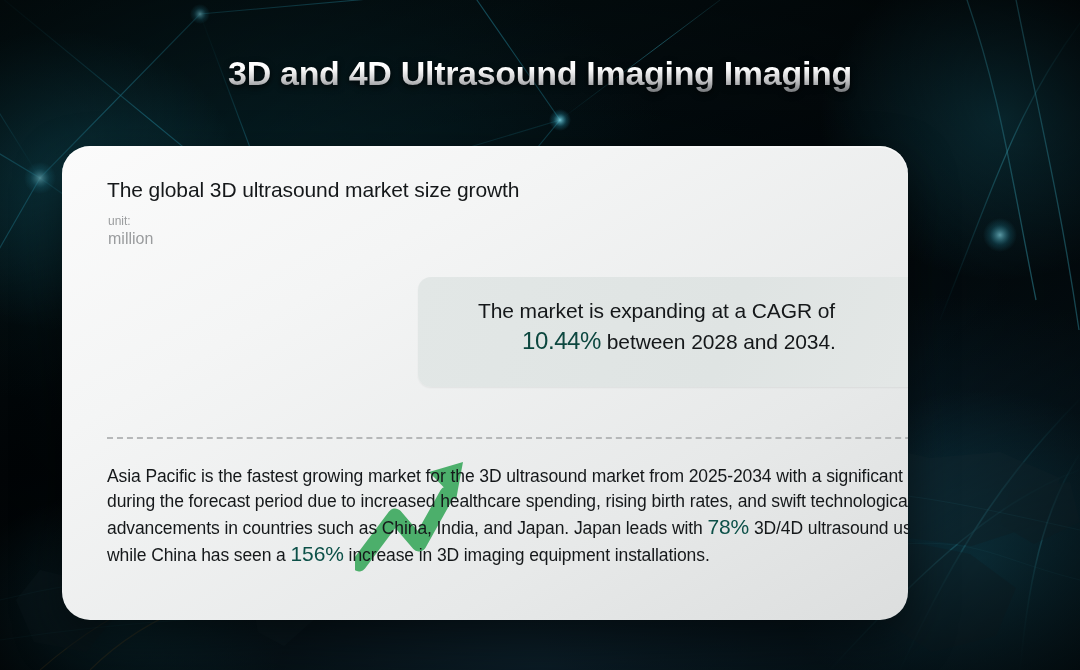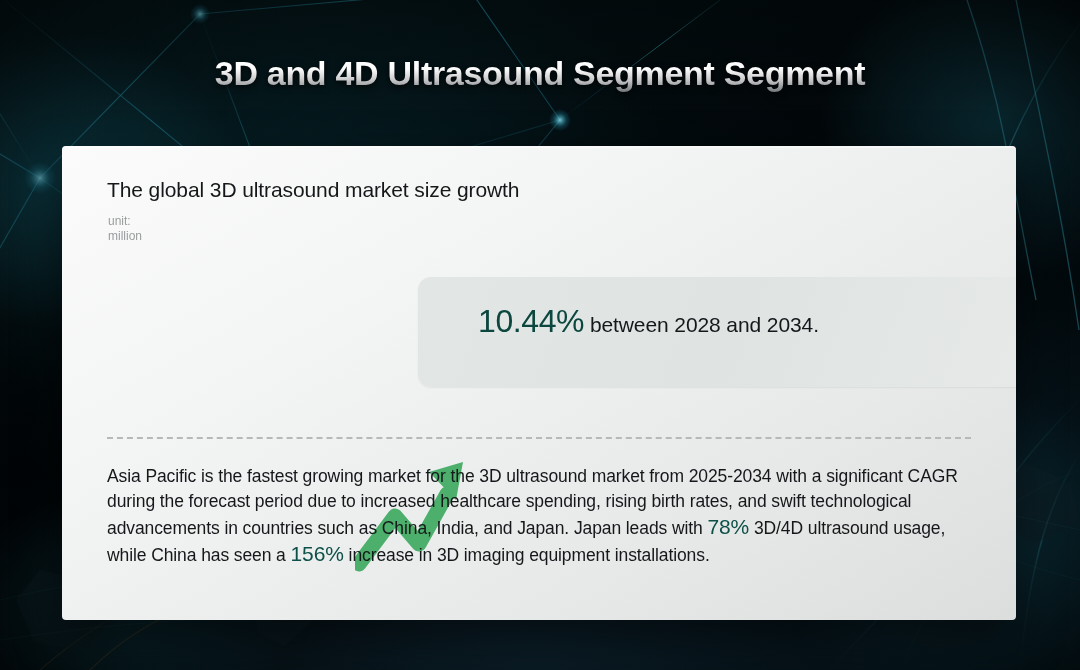--- a/index.html
+++ b/index.html
@@ -33,55 +33,55 @@
     text-align:center;
     font-size:34px; font-weight:bold; letter-spacing:-.3px;
     background:linear-gradient(180deg,#ffffff 0%,#fdfdfd 38%,#c9c9cb 66%,#8e9093 88%,#6f7275 100%);
     -webkit-background-clip:text; background-clip:text;
     -webkit-text-fill-color:transparent; color:transparent;
     filter:drop-shadow(0 2px 3px rgba(0,0,0,.8));
   }
 
   
   #card {
-    position:absolute; left:62px; top:146px; width:954px; height:474px;
-    border-radius:4px;
+    position:absolute; left:62px; top:146px; width:846px; height:474px;
+    border-radius:28px;
     background:linear-gradient(150deg,#fbfbfb 0%,#f4f5f5 30%,#e7e9e9 72%,#dcdede 100%);
     box-shadow:0 18px 45px rgba(0,0,0,.55), 0 2px 0 rgba(255,255,255,.45) inset;
     overflow:hidden;
   }
 
   #card-title {
     position:absolute; left:45px; top:32px;
     font-size:21px; color:#15181a; letter-spacing:-.1px;
   }
   #unit-block { position:absolute; left:46px; top:68px; color:#9a9c9e; line-height:1.25; }
   #unit-label { font-size:12px; }
-  #unit-value { font-size:12px;text-align:center; }
+  #unit-value { font-size:16px;text-align:center; }
 
   
   #chart { position:absolute; left:0; top:0; width:420px; height:474px; }
 
   .bar-group { position:absolute; width:60px; text-align:center; }
   #group-2025 { left:142px; }
   #group-2034 { left:231px; }
 
   #trend-arrow { position:absolute; left:293px; bottom:48px; width:114px; height:118px; }
 
   
   #cagr-panel {
     position:absolute; left:356px; top:131px; width:620px; height:110px;
     border-radius:13px;
     background:linear-gradient(110deg,#e2e7e6 0%,#dfe4e3 50%,#e6e9e8 100%);
     box-shadow:0 1px 2px rgba(0,0,0,.06);
   }
   #cagr-text { position:absolute; left:60px; top:22px; width:540px; }
   #cagr-line1 { font-size:21px; color:#15181a; letter-spacing:-.1px; }
   #cagr-line2 { margin-top:4px; font-size:21px; color:#15181a; letter-spacing:-.1px; }
-  #cagr-value { font-size:32px; color:#0c473f; letter-spacing:-.4px; }
+  #cagr-value { font-size:24px; color:#0c473f; letter-spacing:-.4px;margin-left:44px; }
 
   
   #divider {
     position:absolute; left:45px; top:291px; width:864px; height:0;
     border-top:2px dashed #b6b8b9;
   }
 
   
   #paragraph {
     position:absolute; left:45px; top:318px; width:880px;
@@ -174,21 +174,21 @@
     </g>
     <g fill="none" stroke="#3fc0d8" stroke-opacity=".18" stroke-width="1">
       <path d="M0 230 C 200 180, 420 200, 620 150 S 900 120, 1080 160"></path>
       <path d="M0 270 C 260 230, 500 250, 740 200 S 960 180, 1080 210"></path>
     </g>
   </svg>
 
   <div id="bg-vignette"></div>
 </div>
 
-<div id="page-title">3D and 4D Ultrasound Segment Segment</div>
+<div id="page-title">3D and 4D Ultrasound Imaging Imaging</div>
 
 <div id="card">
 
   <div id="card-title">The global 3D ultrasound market size growth</div>
 
   <div id="unit-block">
     <div id="unit-label">unit:</div>
     <div id="unit-value">million</div>
   </div>
 
@@ -207,20 +207,21 @@
     </div>
 
     <svg id="trend-arrow" viewBox="0 0 114 118">
       <path d="M4 110 L 40 62 L 64 90 L 92 40" fill="none" stroke="#4caf6b" stroke-width="15" stroke-linejoin="round" stroke-linecap="round"></path>
       <path d="M74 18 L 108 8 L 101 46 Z" fill="#4caf6b"></path>
     </svg>
   </div>
 
   <div id="cagr-panel">
     <div id="cagr-text">
+      <div id="cagr-line1">The market is expanding at a CAGR of</div>
       <div id="cagr-line2"><span id="cagr-value">10.44%</span><span> between 2028 and 2034.</span></div>
     </div>
   </div>
 
   <div id="divider"></div>
 
   <p id="paragraph"><span>Asia Pacific is the fastest growing market for the 3D ultrasound market from 2025-2034 with a significant CAGR during the forecast period due to increased healthcare spending, rising birth rates, and swift technological advancements in countries such as China, India, and Japan.  Japan leads with </span><span class="pct">78%</span><span> 3D/4D ultrasound usage, while China has seen a </span><span class="pct">156%</span><span> increase in 3D imaging equipment installations.</span></p>
 
 </div>
 

